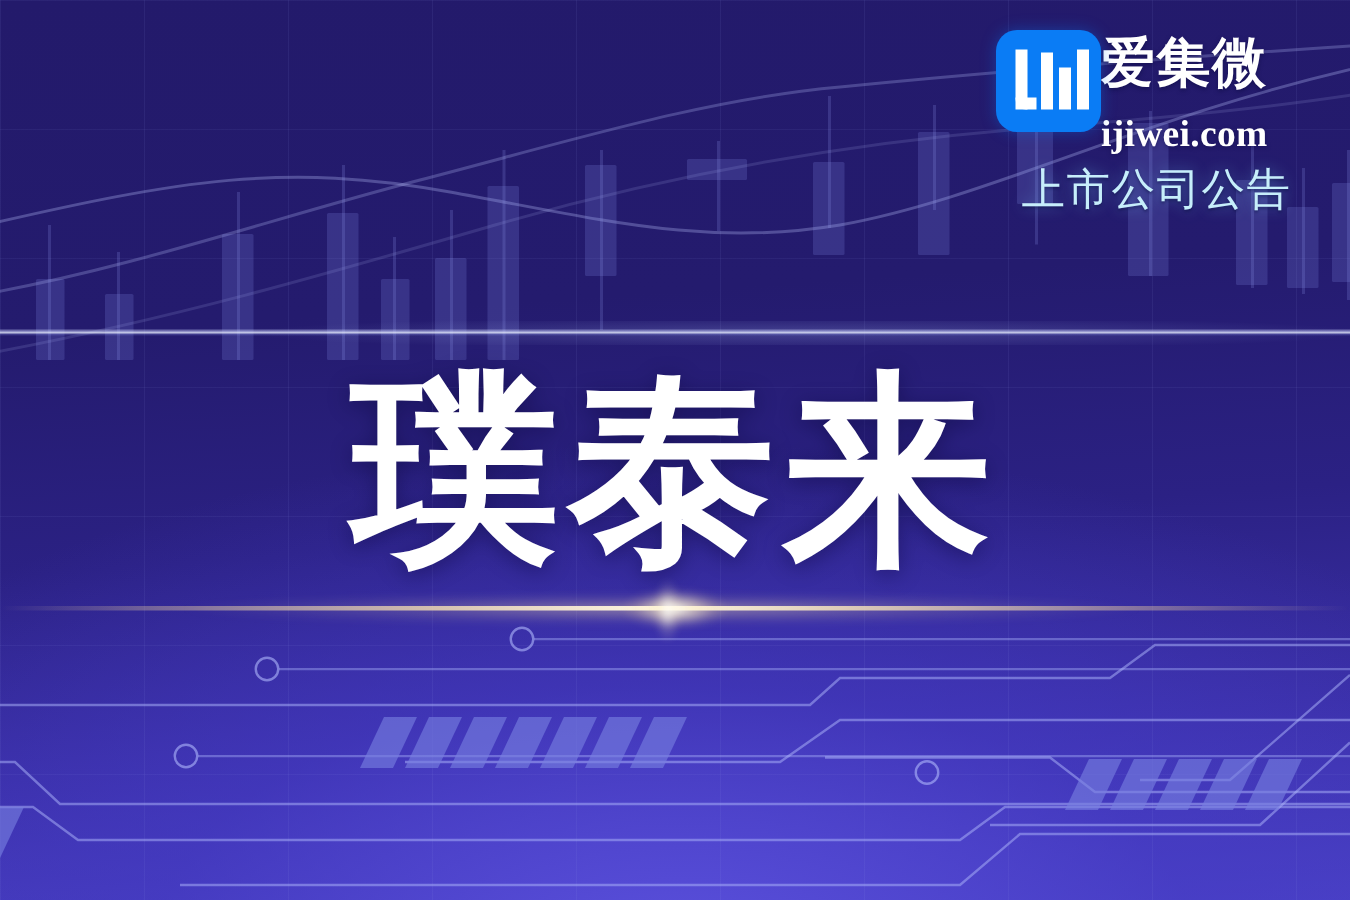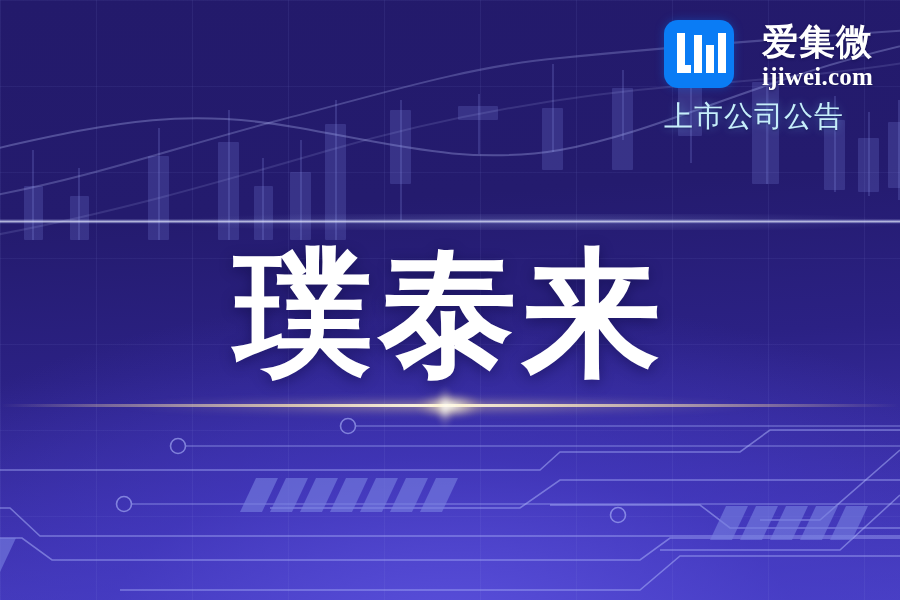--- a/index.html
+++ b/index.html
@@ -61,21 +61,21 @@
     position:absolute;left:432px;top:378px;width:26px;height:58px;
     background:radial-gradient(50% 50% at 50% 50%, rgba(255,255,250,0.75) 0%, rgba(255,240,200,0.2) 42%, rgba(255,230,180,0) 74%);
     filter:blur(2px);
   }
 
   
   .circuit{position:absolute;left:0;top:360px;width:900px;height:240px;}
 
   
   .logo-block{position:absolute;right:22px;top:20px;width:214px;}
-  .logo-row{display:flex;align-items:flex-start;gap:28px;}
+  .logo-row{display:flex;align-items:flex-start;gap:0;}
   .mark{
     width:70px;height:68px;border-radius:14px;background:#0a7cf5;
     position:relative;flex:none;
     box-shadow:0 0 10px rgba(10,124,245,0.35);
   }
   .mark i{position:absolute;background:#fff;display:block;}
   .m-j{left:13px;top:13px;width:8px;height:40px;border-radius:0 0 0 0;}
   .m-jh{left:13px;top:45px;width:14px;height:8px;
         border-bottom-left-radius:7px;}
   .m-b1{left:30px;top:15px;width:8px;height:38px;}
@@ -84,26 +84,26 @@
   .wordmark{padding-top:2px;}
   .cn-brand{
     font-family:"Liberation Serif", serif;
     font-weight:700;color:#ffffff;font-size:36px;line-height:40px;
     letter-spacing:1px;white-space:nowrap;
     text-shadow:0 1px 3px rgba(10,10,60,0.5);
   }
   .dotcom{
     font-family:"Liberation Serif", serif;
     font-weight:700;color:#ffffff;font-size:25px;line-height:27px;
-    letter-spacing:0.2px;white-space:nowrap;margin-top:1px;
+    letter-spacing:0.2px;white-space:nowrap;margin-top:14px;
     text-shadow:0 1px 3px rgba(10,10,60,0.5);
   }
   .subtitle{
-    margin-top:9px;text-align:left;white-space:nowrap;
-    font-family:Liberation Sans, sans-serif;
+    margin-top:9px;text-align:center;white-space:nowrap;
+    font-family:Liberation Mono, monospace;
     font-size:29px;line-height:34px;letter-spacing:1px;
     color:#c6eefb;font-weight:400;
     text-shadow:0 0 10px rgba(120,210,255,0.45), 0 1px 2px rgba(10,10,60,0.55);
   }
 
   
   .headline{
     position:absolute;left:1px;right:0;top:226px;height:176px;
     display:flex;align-items:center;justify-content:center;
     font-family:"DejaVu Sans", sans-serif;

